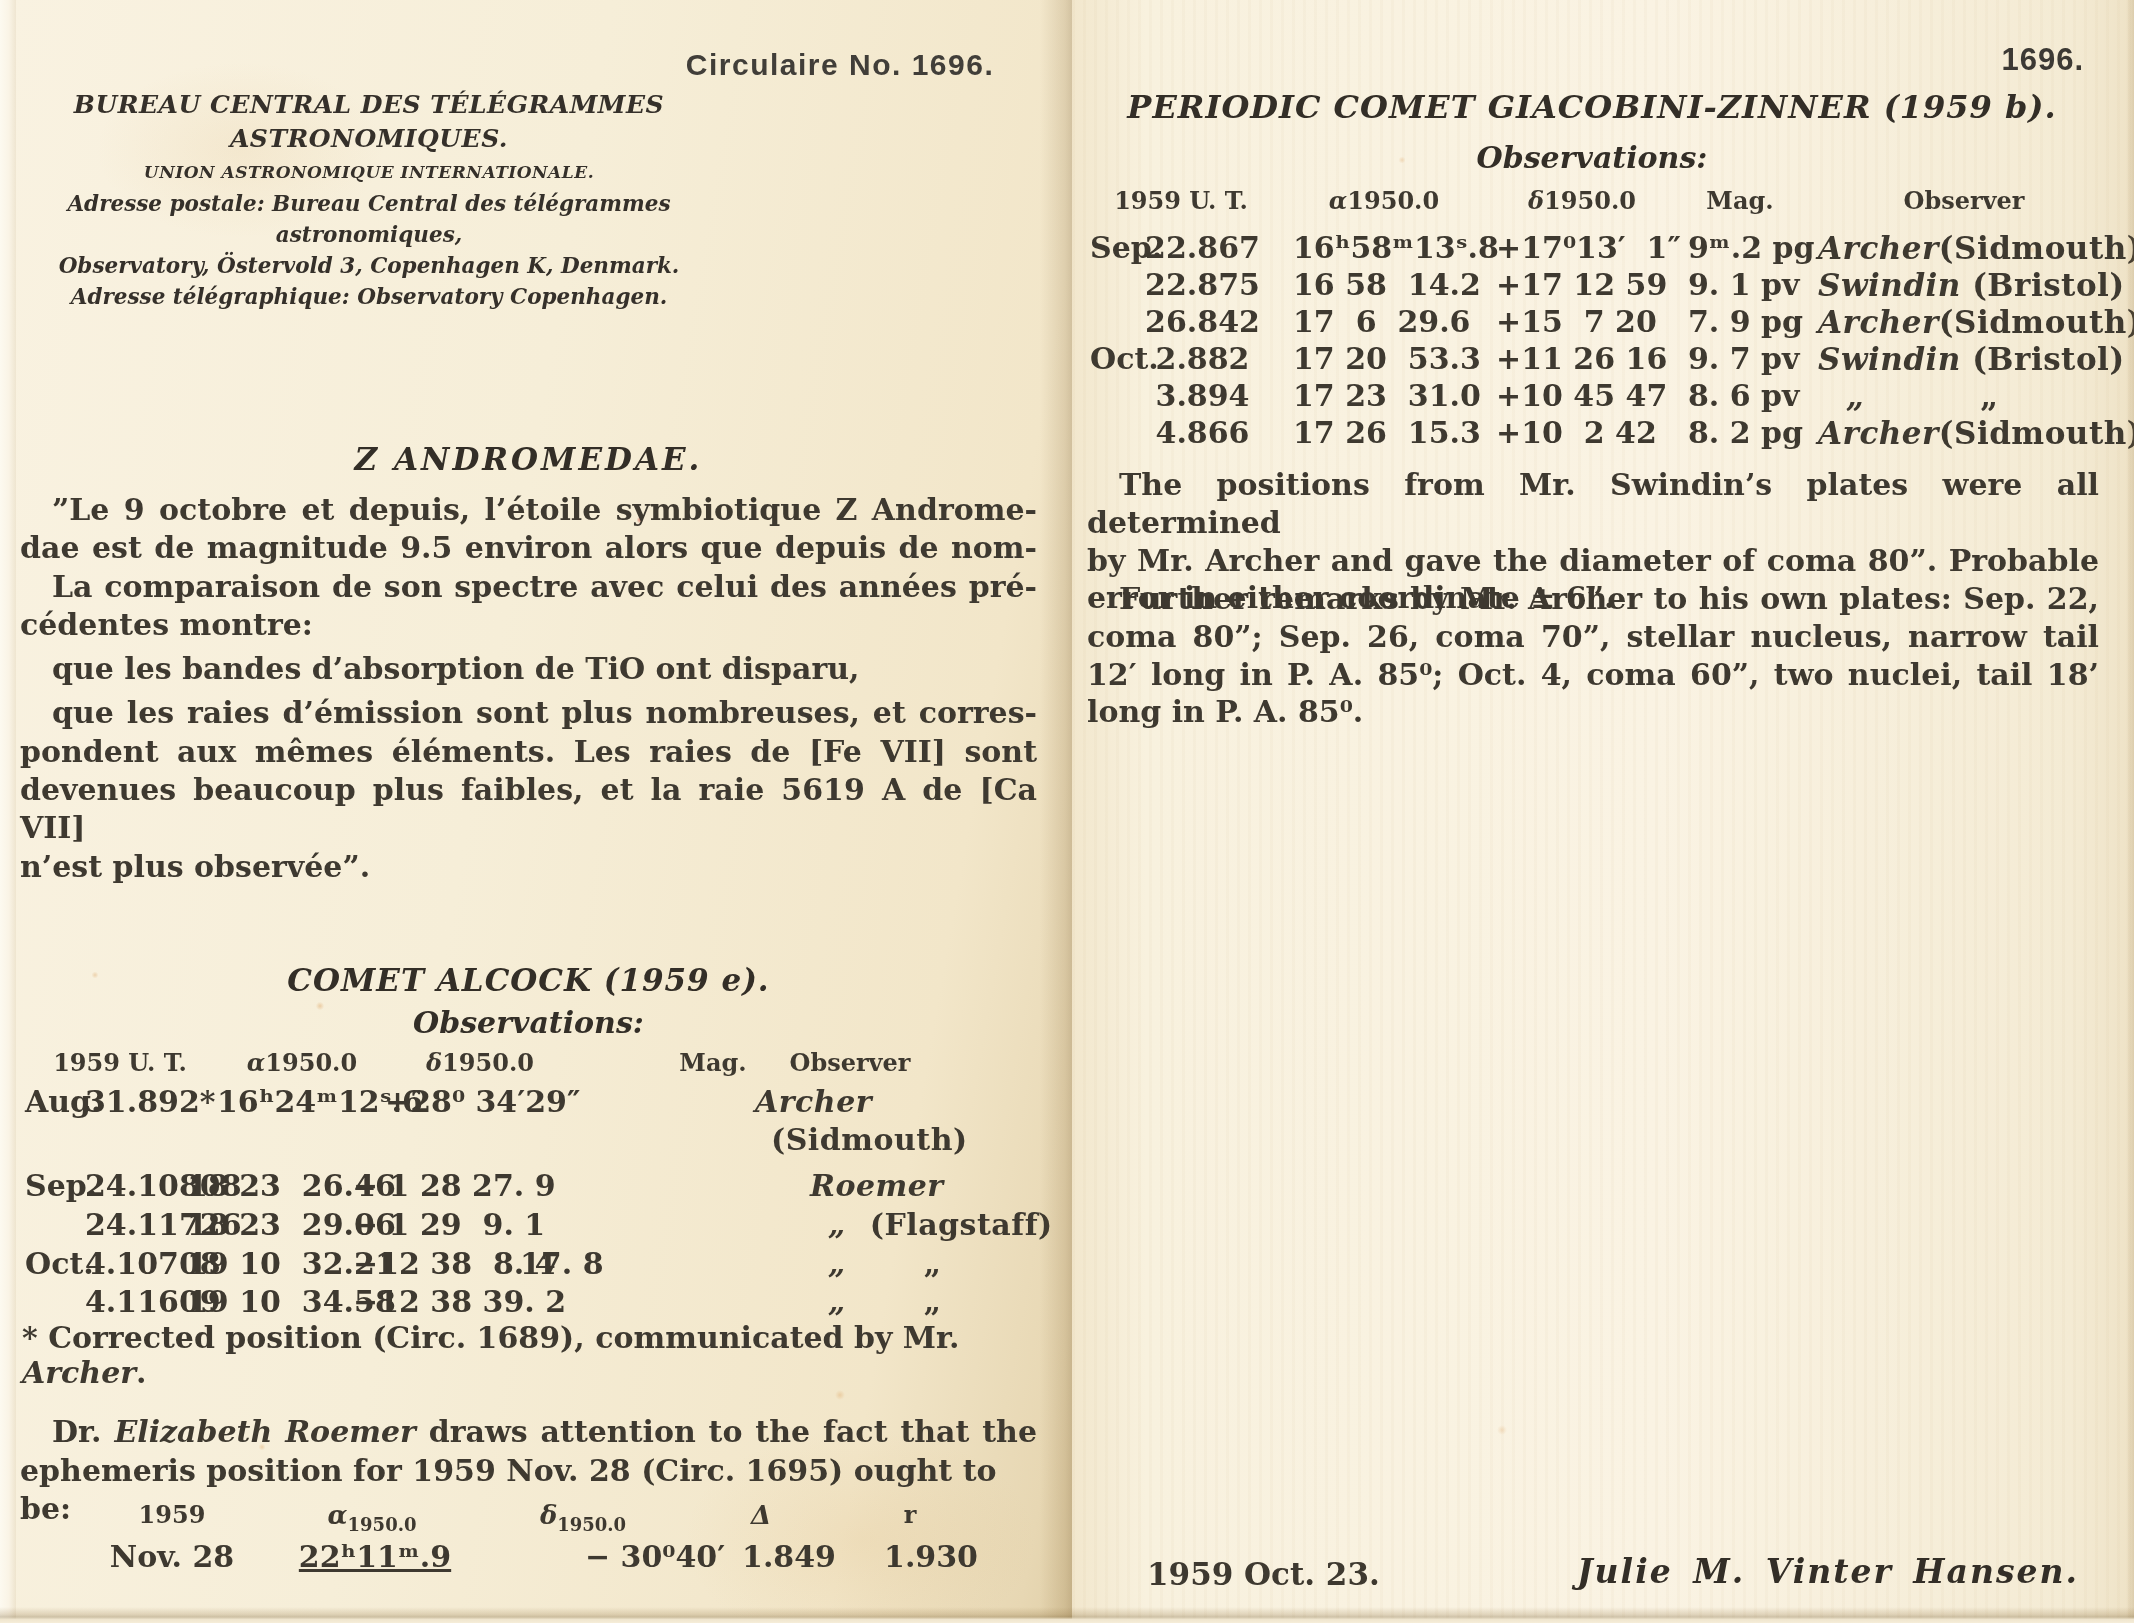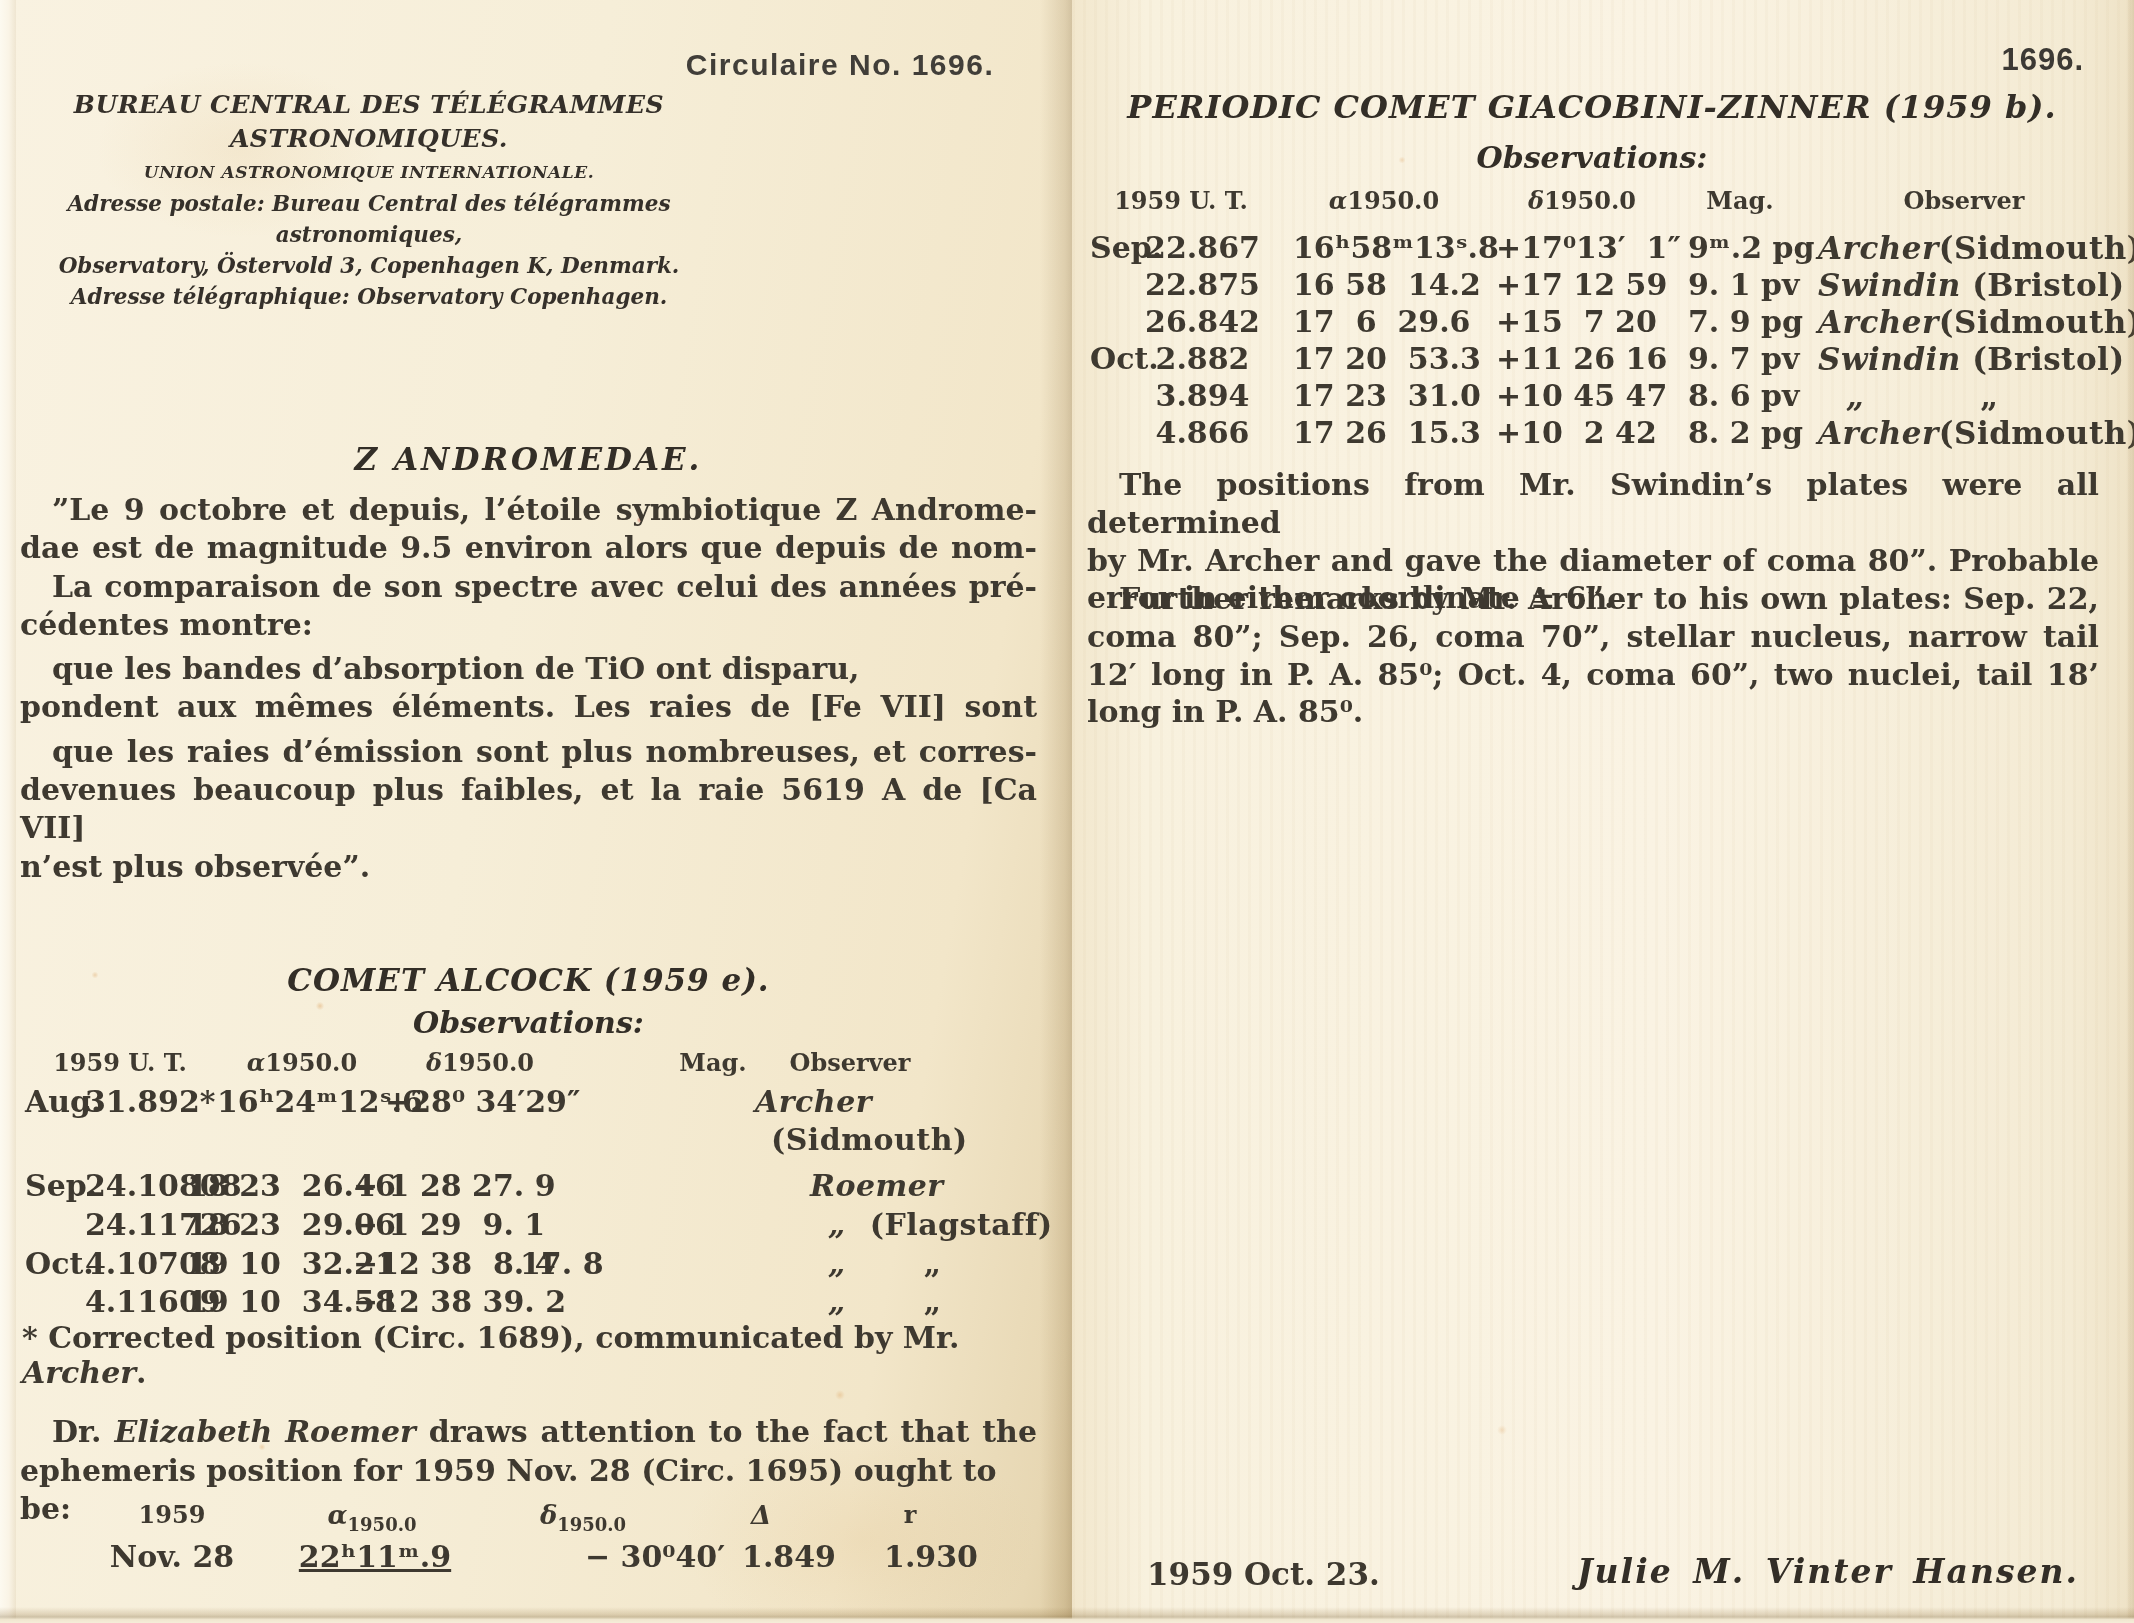--- a/index.html
+++ b/index.html
@@ -148,22 +148,22 @@
     </div>
 
     <div class="z-title">Z ANDROMEDAE.</div>
 
     <div class="z-body">
       <div class="jl ind">”Le 9 octobre et depuis, l’étoile symbiotique Z Androme-</div>
       <div class="jl">dae est de magnitude 9.5 environ alors que depuis de nom-</div>
       <div class="jl ind">La comparaison de son spectre avec celui des années pré-</div>
       <div>cédentes montre:</div>
       <div class="ind gap">que les bandes d’absorption de TiO ont disparu,</div>
+      <div class="jl ind gap">que les raies d’émission sont plus nombreuses, et corres-</div>
       <div class="jl">pondent aux mêmes éléments. Les raies de [Fe VII] sont</div>
-      <div class="jl ind gap">que les raies d’émission sont plus nombreuses, et corres-</div>
       <div class="jl">devenues beaucoup plus faibles, et la raie 5619 A de [Ca VII]</div>
       <div>n’est plus observée”.</div>
     </div>
 
     <div class="al-title">COMET ALCOCK (1959 e).</div>
     <div class="al-sub">Observations:</div>
 
     <div class="obs-table t-alcock">
       <span class="th h-ut">1959 U. T.</span>
       <span class="th h-ra"><span class="it">α</span><span>1950.0</span></span>

